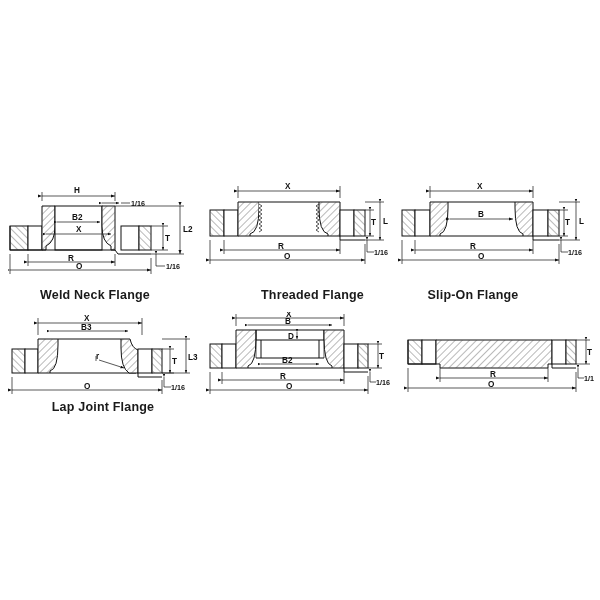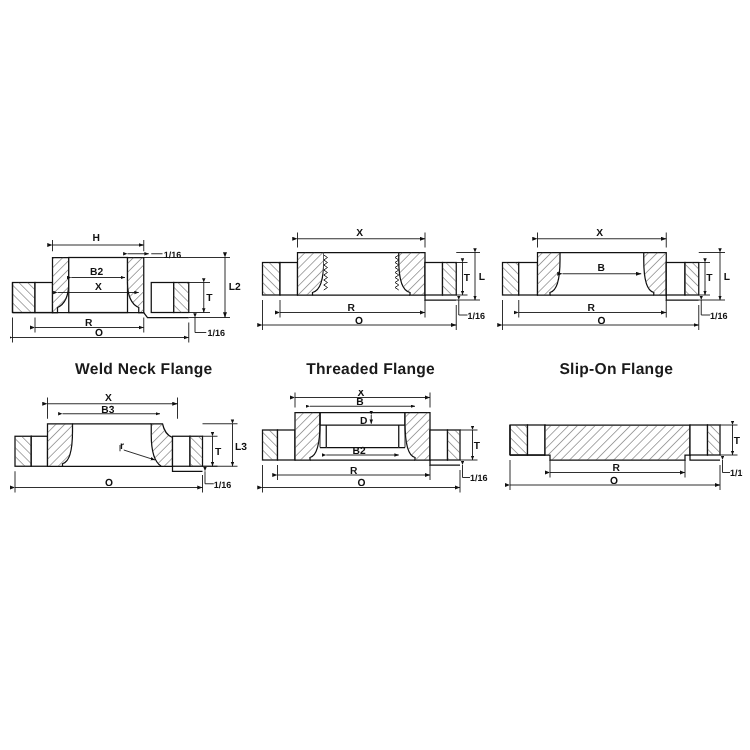--- a/index.html
+++ b/index.html
@@ -121,21 +121,21 @@
 
       <path d="M143,56 L160,56 M143,80 L160,80" class="ln thin"></path>
       <path d="M155,56 L155,80" class="ln thin" marker-start="url(#arS)" marker-end="url(#arS)"></path>
       <text class="dim" x="157" y="71">T</text>
 
       <path d="M148,84 L148,96" class="ln thin" marker-start="url(#arS)"></path>
       <path d="M148,96 L157,96" class="ln thin"></path>
       <text class="dimsm" x="158" y="99">1/16</text>
     </svg>
   </div>
-  <div class="caption" style="left:20px; top:288px; width:190px;">Weld Neck Flange</div>
+  <div class="caption" style="left:0; top:288px; width:190px;">Weld Neck Flange</div>
 
   <div class="cell" style="left:204px; top:178px;">
     <svg class="figure" width="185" height="107" viewBox="0 0 185 107">
 
       <rect x="6" y="32" width="14" height="26" class="ln med fillw"></rect>
       <rect x="6" y="32" width="14" height="26" fill="url(#h2)"></rect>
       <rect x="20" y="32" width="14" height="26" class="ln med fillw"></rect>
 
       <path d="M34,58 L34,24 L55,24 L55,30 Q55,54 46,56 L46,58 Z" class="ln med fillw"></path>
       <path d="M34,58 L34,24 L55,24 L55,30 Q55,54 46,56 L46,58 Z" fill="url(#h1)"></path>
@@ -172,21 +172,21 @@
 
       <path d="M161,32 L170,32 M161,58 L170,58" class="ln thin"></path>
       <path d="M166,32 L166,58" class="ln thin" marker-start="url(#arS)" marker-end="url(#arS)"></path>
       <text class="dim" x="167" y="47">T</text>
 
       <path d="M163,62 L163,74" class="ln thin" marker-start="url(#arS)"></path>
       <path d="M163,74 L170,74" class="ln thin"></path>
       <text class="dimsm" x="170" y="77">1/16</text>
     </svg>
   </div>
-  <div class="caption" style="left:204px; top:288px; width:185px;text-align:center;">Threaded Flange</div>
+  <div class="caption" style="left:220px; top:288px; width:185px;text-align:center;">Threaded Flange</div>
 
   <div class="cell" style="left:394px; top:178px;">
     <svg class="figure" width="198" height="107" viewBox="0 0 198 107">
       <rect x="8" y="32" width="13" height="26" class="ln med fillw"></rect>
       <rect x="8" y="32" width="13" height="26" fill="url(#h2)"></rect>
       <rect x="21" y="32" width="15" height="26" class="ln med fillw"></rect>
 
       <path d="M36,58 L36,24 L54,24 L54,30 Q54,54 46,56 L46,58 Z" class="ln med fillw"></path>
       <path d="M36,58 L36,24 L54,24 L54,30 Q54,54 46,56 L46,58 Z" fill="url(#h1)"></path>
 
@@ -220,21 +220,21 @@
 
       <path d="M165,32 L174,32 M165,58 L174,58" class="ln thin"></path>
       <path d="M170,32 L170,58" class="ln thin" marker-start="url(#arS)" marker-end="url(#arS)"></path>
       <text class="dim" x="171" y="47">T</text>
 
       <path d="M167,62 L167,74" class="ln thin" marker-start="url(#arS)"></path>
       <path d="M167,74 L174,74" class="ln thin"></path>
       <text class="dimsm" x="174" y="77">1/16</text>
     </svg>
   </div>
-  <div class="caption" style="left:394px; top:288px; width:198px;">Slip-On Flange</div>
+  <div class="caption" style="left:374px; top:288px; width:198px;">Slip-On Flange</div>
 
   <div class="cell" style="left:8px; top:312px;">
     <svg class="figure" width="190" height="92" viewBox="0 0 190 92">
       <rect x="4" y="37" width="13" height="24" class="ln med fillw"></rect>
       <rect x="4" y="37" width="13" height="24" fill="url(#h2)"></rect>
       <rect x="17" y="37" width="13" height="24" class="ln med fillw"></rect>
 
       <path d="M30,61 L30,27 L50,27 L50,33 Q50,57 42,59 L42,61 Z" class="ln med fillw"></path>
       <path d="M30,61 L30,27 L50,27 L50,33 Q50,57 42,59 L42,61 Z" fill="url(#h1)"></path>
       <path d="M50,27 L113,27 M42,61 L128,61" class="ln med"></path>
@@ -267,20 +267,21 @@
 
       <path d="M154,27 L182,27 M154,61 L182,61" class="ln thin"></path>
       <path d="M178,27 L178,61" class="ln thin" marker-start="url(#arS)" marker-end="url(#arS)"></path>
       <text class="dim" x="180" y="48">L3</text>
 
       <path d="M156,65 L156,75" class="ln thin" marker-start="url(#arS)"></path>
       <path d="M156,75 L163,75" class="ln thin"></path>
       <text class="dimsm" x="163" y="78">1/16</text>
     </svg>
   </div>
+  <div class="caption" style="left:8px; top:400px; width:190px;">Lap Joint Flange</div>
 
   <div class="cell" style="left:204px; top:312px;">
     <svg class="figure" width="188" height="92" viewBox="0 0 188 92">
       <rect x="6" y="32" width="12" height="24" class="ln med fillw"></rect>
       <rect x="6" y="32" width="12" height="24" fill="url(#h2)"></rect>
       <rect x="18" y="32" width="14" height="24" class="ln med fillw"></rect>
 
       <path d="M32,56 L32,18 L52,18 L52,26 Q52,52 44,54 L44,56 Z" class="ln med fillw"></path>
       <path d="M32,56 L32,18 L52,18 L52,26 Q52,52 44,54 L44,56 Z" fill="url(#h1)"></path>
 

